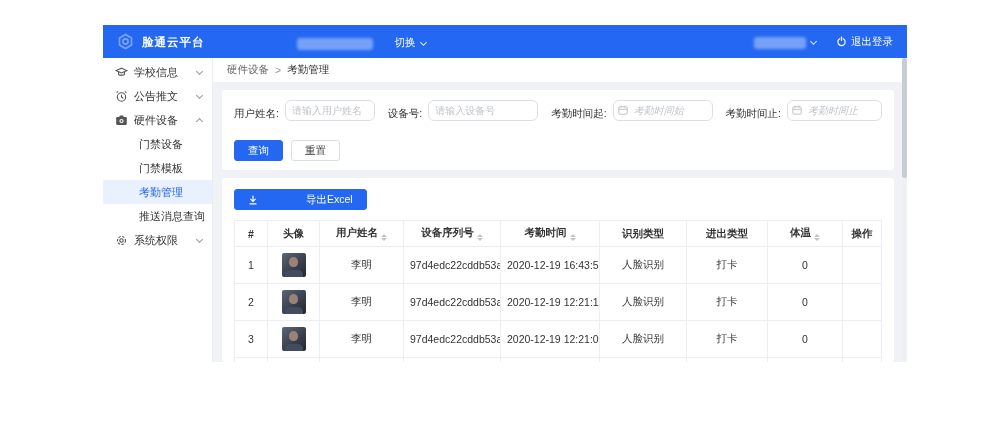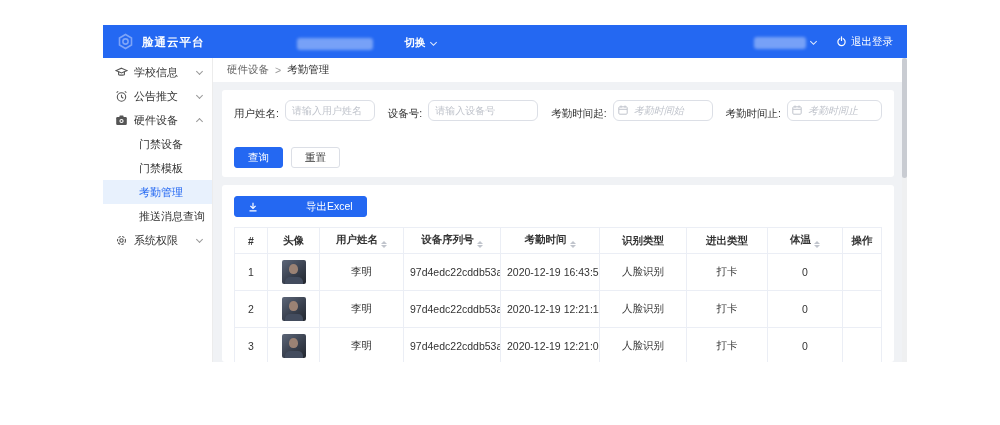--- a/index.html
+++ b/index.html
@@ -9,21 +9,21 @@
   .app { position:absolute; left:103px; top:25px; width:804px; height:337px; background:#f0f2f5; overflow:hidden; }
 
   
   .topbar { height:33px; background:#2468f2; display:flex; align-items:center; justify-content:space-between; padding:0 14px; color:#fff; }
   .topbar-left, .topbar-right { display:flex; align-items:flex-end; }
   .logo { display:flex; align-items:center; margin-right:8px; }
   .logo-title { font-size:11.5px; font-weight:bold; letter-spacing:1px; }
   .redacted { display:inline-block; height:12px; border-radius:3px; background:rgba(255,255,255,.38); filter:blur(1.5px); }
   .redacted.org { width:76px; margin-left:92px; }
   .redacted.user { width:52px; }
-  .switch { display:flex; align-items:center; margin-left:32px; font-size:10.5px; cursor:pointer;font-weight:bold; }
+  .switch { display:flex; align-items:center; margin-left:22px; font-size:10.5px; cursor:pointer; }
   .chev { display:inline-block; width:5px; height:5px; border-right:1.2px solid currentColor; border-bottom:1.2px solid currentColor; transform:rotate(45deg); margin-left:5px; margin-top:-2px; }
   .chev.up { transform:rotate(-135deg); margin-top:3px; }
   .topbar .chev { color:rgba(255,255,255,.85); }
   .usermenu { display:flex; align-items:center; cursor:pointer; }
   .logout { display:flex; align-items:center; gap:4px; margin-left:20px; font-size:10.5px; cursor:pointer; }
 
   
   .appbody { display:flex; height:304px; }
   .sidebar { width:110px; background:#fff; border-right:1px solid #ececec; padding-top:2px; flex-shrink:0; }
   .main { flex:1; display:flex; flex-direction:column; position:relative; overflow:hidden; }
@@ -45,21 +45,21 @@
   .card { background:#fff; border-radius:3px; }
   .search-card { padding:10px 12px 9px; margin-bottom:8px; flex-shrink:0; }
   .fields { display:flex; align-items:center; justify-content:space-between; }
   .fgroup { display:flex; align-items:flex-end; }
   .fgroup label { font-size:10.5px; color:#333; margin-right:6px; white-space:nowrap; }
   .iwrap { position:relative; display:flex; align-items:center; }
   .iwrap input { height:21px; border:1px solid #dcdfe6; border-radius:6px; font-size:10px; color:#333; padding:0 6px; outline:none; font-family:inherit; }
   .iwrap input::placeholder { color:#c0c4cc; }
   .iwrap.with-icon input { padding-left:20px;font-style:italic; }
   .iwrap .cal { position:absolute; left:5px; top:5px; }
-  .btn-row { margin-top:26px; display:flex; gap:8px; }
+  .btn-row { margin-top:19px; display:flex; gap:8px; }
   .btn { height:21px; padding:0 13px; font-size:10.5px; border-radius:3px; border:1px solid #dcdfe6; background:#fff; color:#333; cursor:pointer; font-family:inherit; display:inline-flex; align-items:center; gap:4px; }
   .btn.primary { background:#2468f2; border-color:#2468f2; color:#fff; }
 
   
   .table-card { flex:1; padding:11px 12px; overflow:hidden; }
   .export-btn { margin-bottom:10px;gap:48px; }
   table { width:100%; border-collapse:collapse; table-layout:fixed; font-size:10.5px; color:#333; }
   th, td { border:1px solid #ebeef5; padding:0 6px; white-space:nowrap; overflow:hidden; text-align:center; }
   th { height:26px; font-weight:bold; color:#333; }
   td { height:37px; }

